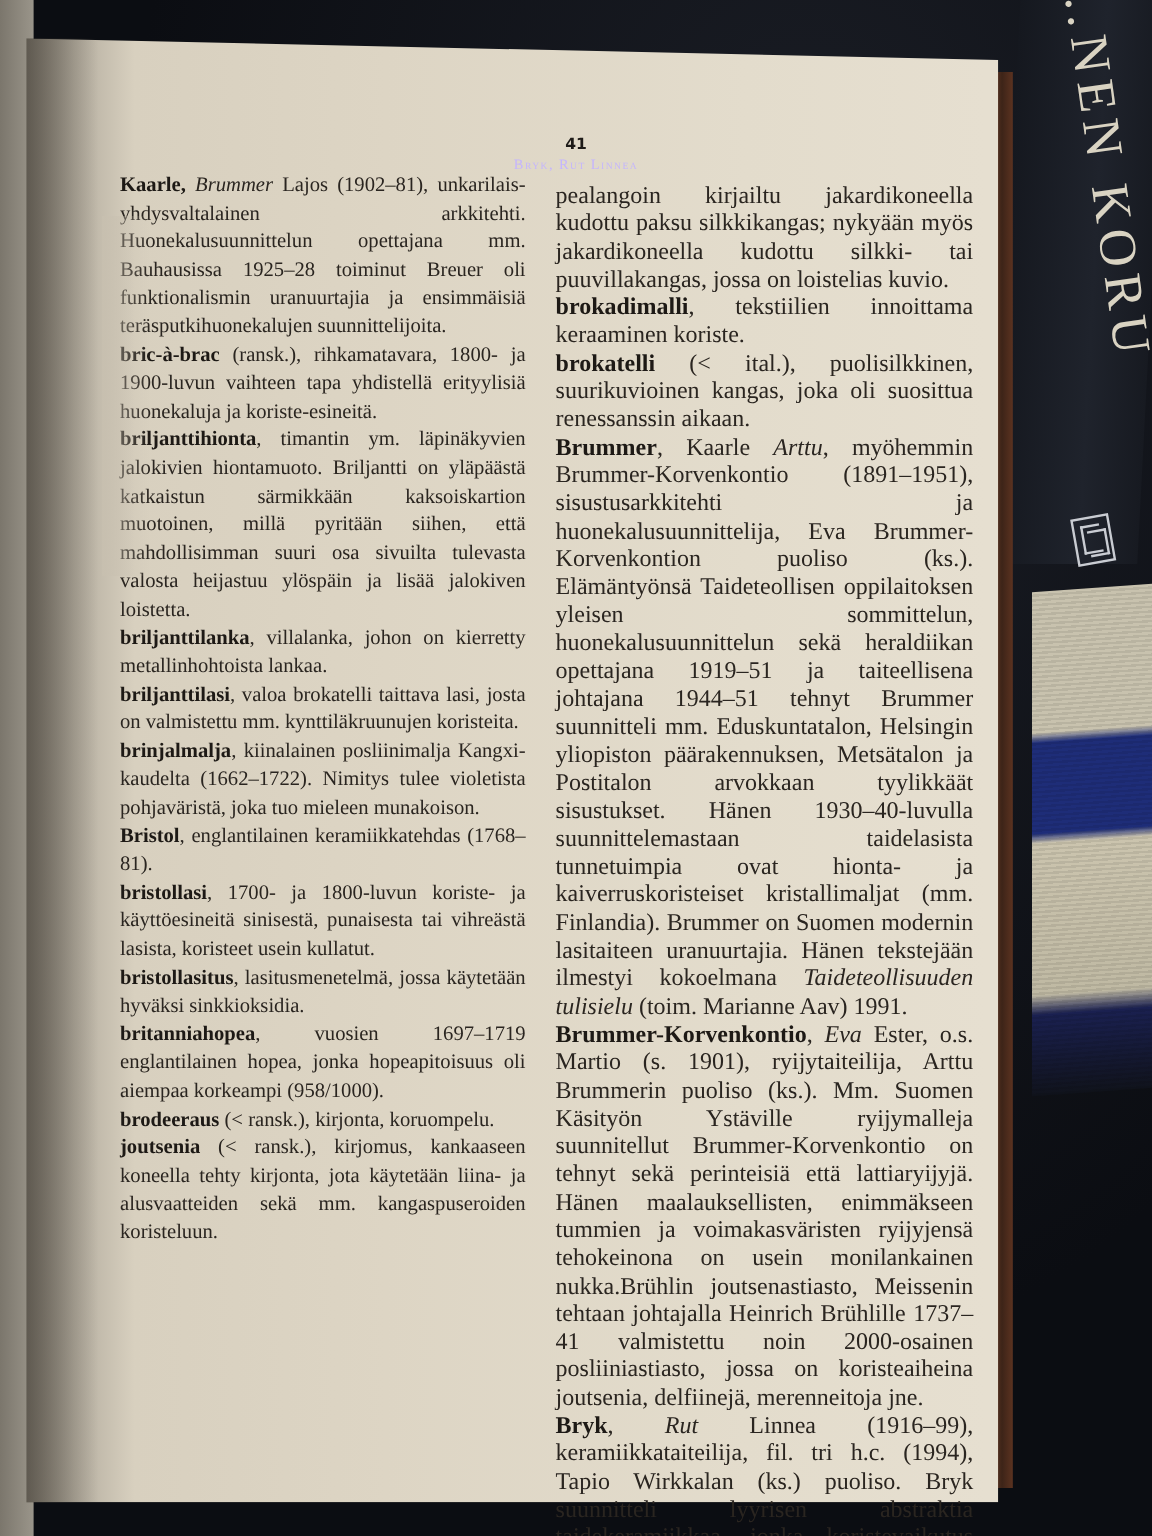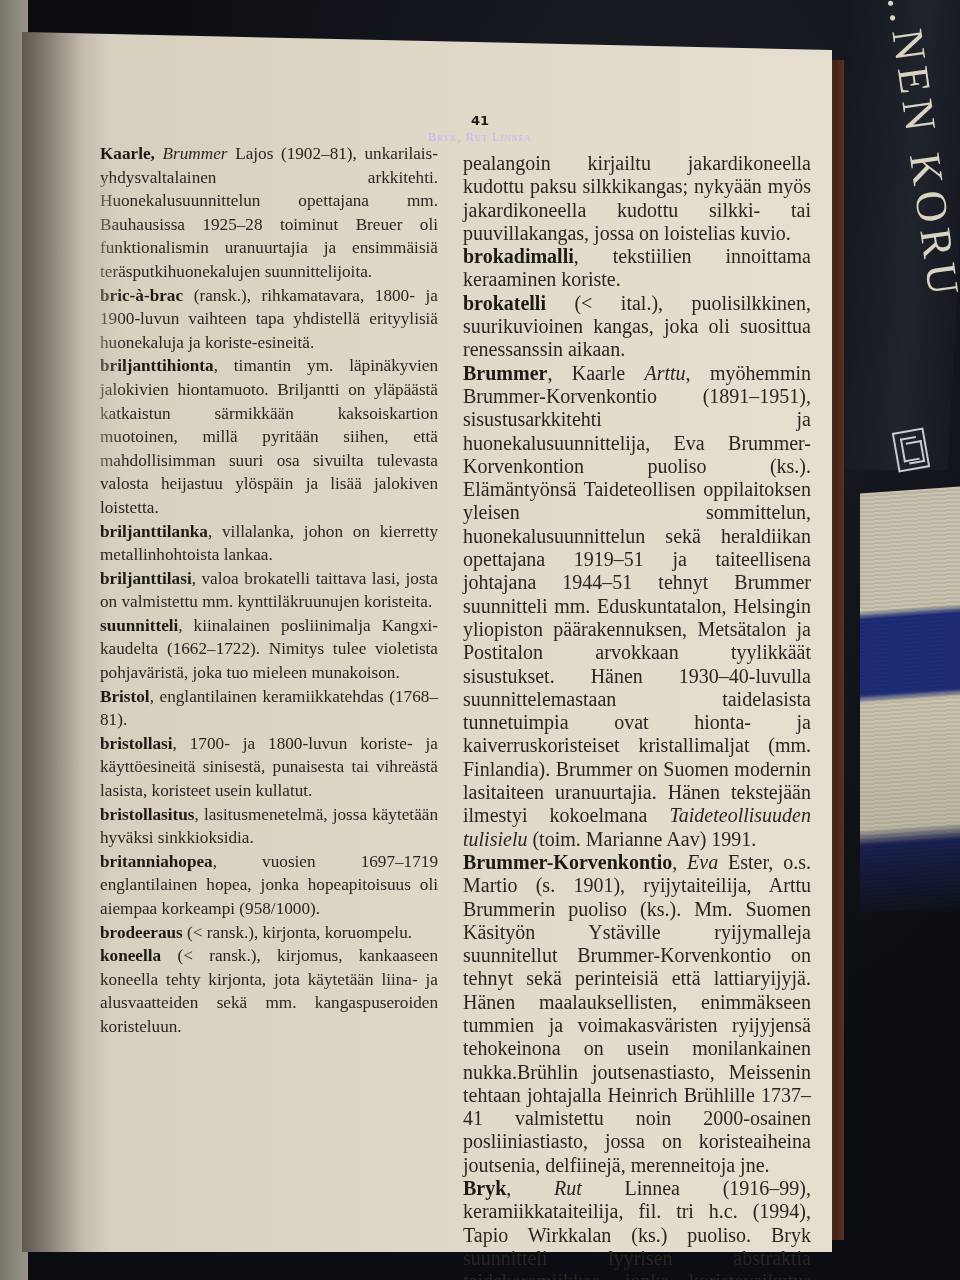--- a/index.html
+++ b/index.html
@@ -107,27 +107,27 @@
   <span class="page-number">41</span>
   <span class="running-head">Bryk, Rut Linnea</span>
 </div>
 
 <div class="col col-left">
   <p class="entry"><span class="hw">Kaarle,</span> <span class="it">Brummer</span><span> Lajos (1902–81), unkarilais-yhdysvaltalainen arkkitehti. Huonekalusuunnittelun opettajana mm. Bauhausissa 1925–28 toiminut Breuer oli funktionalismin uranuurtajia ja ensimmäisiä teräsputkihuonekalujen suunnittelijoita.</span></p>
   <p class="entry"><span class="hw">bric-à-brac</span><span> (ransk.), rihkamatavara, 1800- ja 1900-luvun vaihteen tapa yhdistellä erityylisiä huonekaluja ja koriste-esineitä.</span></p>
   <p class="entry"><span class="hw">briljanttihionta</span><span>, timantin ym. läpinäkyvien jalokivien hiontamuoto. Briljantti on yläpäästä katkaistun särmikkään kaksoiskartion muotoinen, millä pyritään siihen, että mahdollisimman suuri osa sivuilta tulevasta valosta heijastuu ylöspäin ja lisää jalokiven loistetta.</span></p>
   <p class="entry"><span class="hw">briljanttilanka</span><span>, villalanka, johon on kierretty metallinhohtoista lankaa.</span></p>
   <p class="entry"><span class="hw">briljanttilasi</span><span>, valoa brokatelli taittava lasi, josta on valmistettu mm. kynttiläkruunujen koristeita.</span></p>
-  <p class="entry"><span class="hw">suunnitteli</span><span>, kiinalainen posliinimalja Kangxi-kaudelta (1662–1722). Nimitys tulee violetista pohjaväristä, joka tuo mieleen munakoison.</span></p>
+  <p class="entry"><span class="hw">brinjalmalja</span><span>, kiinalainen posliinimalja Kangxi-kaudelta (1662–1722). Nimitys tulee violetista pohjaväristä, joka tuo mieleen munakoison.</span></p>
   <p class="entry"><span class="hw">Bristol</span><span>, englantilainen keramiikkatehdas (1768–81).</span></p>
   <p class="entry"><span class="hw">bristollasi</span><span>, 1700- ja 1800-luvun koriste- ja käyttöesineitä sinisestä, punaisesta tai vihreästä lasista, koristeet usein kullatut.</span></p>
   <p class="entry"><span class="hw">bristollasitus</span><span>, lasitusmenetelmä, jossa käytetään hyväksi sinkkioksidia.</span></p>
   <p class="entry"><span class="hw">britanniahopea</span><span>, vuosien 1697–1719 englantilainen hopea, jonka hopeapitoisuus oli aiempaa korkeampi (958/1000).</span></p>
   <p class="entry"><span class="hw">brodeeraus</span><span> (&lt; ransk.), kirjonta, koruompelu.</span></p>
-  <p class="entry"><span class="hw">koneella</span><span> (&lt; ransk.), kirjomus, kankaaseen koneella tehty kirjonta, jota käytetään liina- ja alusvaatteiden sekä mm. kangaspuseroiden koristeluun.</span></p>
+  <p class="entry"><span class="hw">joutsenia</span><span> (&lt; ransk.), kirjomus, kankaaseen koneella tehty kirjonta, jota käytetään liina- ja alusvaatteiden sekä mm. kangaspuseroiden koristeluun.</span></p>
 </div>
 <div class="fade"></div>
 
 <div class="col col-right">
   <p class="entry"><span>pealangoin kirjailtu jakardikoneella kudottu paksu silkkikangas; nykyään myös jakardikoneella kudottu silkki- tai puuvillakangas, jossa on loistelias kuvio.</span></p>
   <p class="entry"><span class="hw">brokadimalli</span><span>, tekstiilien innoittama keraaminen koriste.</span></p>
   <p class="entry"><span class="hw">brokatelli</span><span> (&lt; ital.), puolisilkkinen, suurikuvioinen kangas, joka oli suosittua renessanssin aikaan.</span></p>
   <p class="entry"><span class="hw">Brummer</span><span>, Kaarle </span><span class="it">Arttu</span><span>, myöhemmin Brummer-Korvenkontio (1891–1951), sisustusarkkitehti ja huonekalusuunnittelija, Eva Brummer-Korvenkontion puoliso (ks.). Elämäntyönsä Taideteollisen oppilaitoksen yleisen sommittelun, huonekalusuunnittelun sekä heraldiikan opettajana 1919–51 ja taiteellisena johtajana 1944–51 tehnyt Brummer suunnitteli mm. Eduskuntatalon, Helsingin yliopiston päärakennuksen, Metsätalon ja Postitalon arvokkaan tyylikkäät sisustukset. Hänen 1930–40-luvulla suunnittelemastaan taidelasista tunnetuimpia ovat hionta- ja kaiverruskoristeiset kristallimaljat (mm. Finlandia). Brummer on Suomen modernin lasitaiteen uranuurtajia. Hänen tekstejään ilmestyi kokoelmana </span><span class="it">Taideteollisuuden tulisielu</span><span> (toim. Marianne Aav) 1991.</span></p>
   <p class="entry"><span class="hw">Brummer-Korvenkontio</span><span>, </span><span class="it">Eva</span><span> Ester, o.s. Martio (s. 1901), ryijytaiteilija, Arttu Brummerin puoliso (ks.). Mm. Suomen Käsityön Ystäville ryijymalleja suunnitellut Brummer-Korvenkontio on tehnyt sekä perinteisiä että lattiaryijyjä. Hänen maalauksellisten, enimmäkseen tummien ja voimakasväristen ryijyjensä tehokeinona on usein monilankainen nukka.Brühlin joutsenastiasto, Meissenin tehtaan johtajalla Heinrich Brühlille 1737–41 valmistettu noin 2000-osainen posliiniastiasto, jossa on koristeaiheina joutsenia, delfiinejä, merenneitoja jne.</span></p>
   <p class="entry"><span class="hw">Bryk</span><span>, </span><span class="it">Rut</span><span> Linnea (1916–99), keramiikkataiteilija, fil. tri h.c. (1994), Tapio Wirkkalan (ks.) puoliso. Bryk suunnitteli lyyrisen abstraktia taidekeramiikkaa, jonka koristevaikutus perustuu valon ja varjon leikkiin. Hänen kookkaita keramiikkareliefejään on etenkin</span></p>

